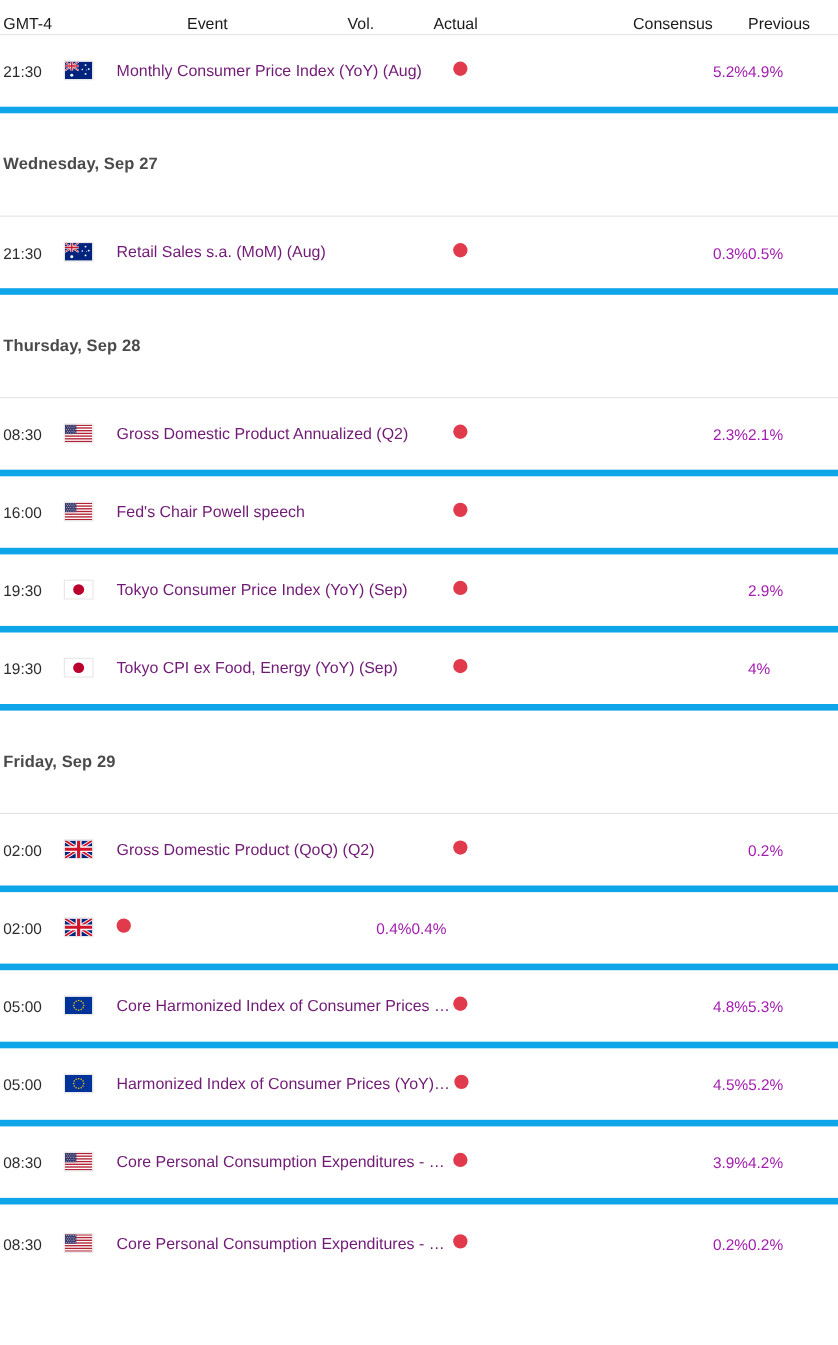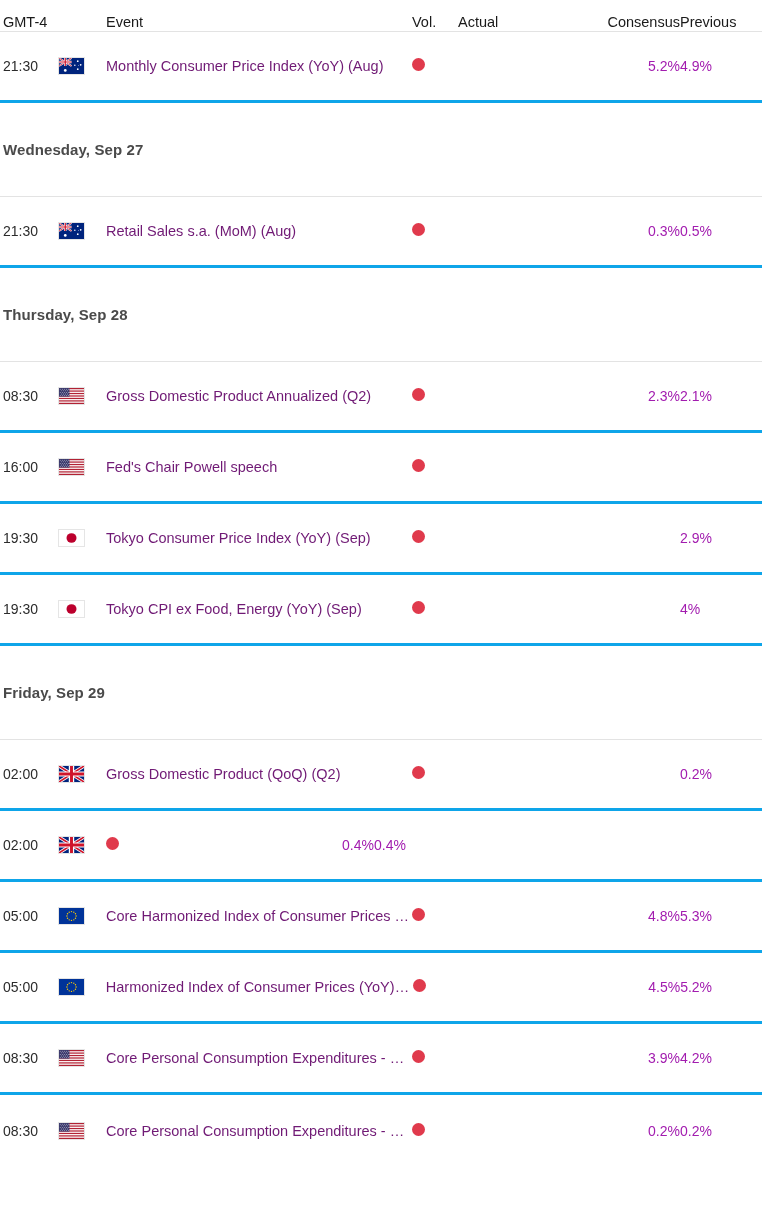--- a/index.html
+++ b/index.html
@@ -11,20 +11,21 @@
   }
   .calendar { width: 762px; background: #fff; }
 
   
   .cal-head {
     display: flex;
     align-items: center;
     height: 32px;
     padding: 12px 10px 0 0;
     border-bottom: 1px solid #e3e3e3;
+    gap: 32px;
   }
   .cal-head .h { font-size: 14.5px; color: #1a1a1a; font-weight: 400; white-space: nowrap; }
   .col-time  { width: 58px;  padding-left: 3px; text-align: left; }
   .col-flag  { width: 48px; }
   .col-event { flex: 1 1 auto; min-width: 0; padding-left: 0px; }
   .col-vol   { width: 46px;  text-align: left; }
   .col-actual{ width: 110px; text-align: left; }
   .col-cons  { width: 112px; text-align: right; }
   .col-prev  { width: 72px;  text-align: left; }
 
@@ -43,21 +44,21 @@
     font-weight: bold;
     color: #4a4a4a;
     letter-spacing: .1px;
   }
 
   
   .ev-row {
     display: flex;
     align-items: center;
     height: 71px;
-    border-bottom: 3px solid #0ea5e9;
+    border-bottom: 6px solid #0ea5e9;
     padding-right: 10px;
   }
   .ev-row:last-child { border-bottom: none; }
   .ev-time { font-size: 14px; color: #2b2b2b; }
   .ev-name {
     font-size: 14.5px;
     color: #701a75;
     white-space: nowrap;
     overflow: hidden;
     text-overflow: ellipsis;

